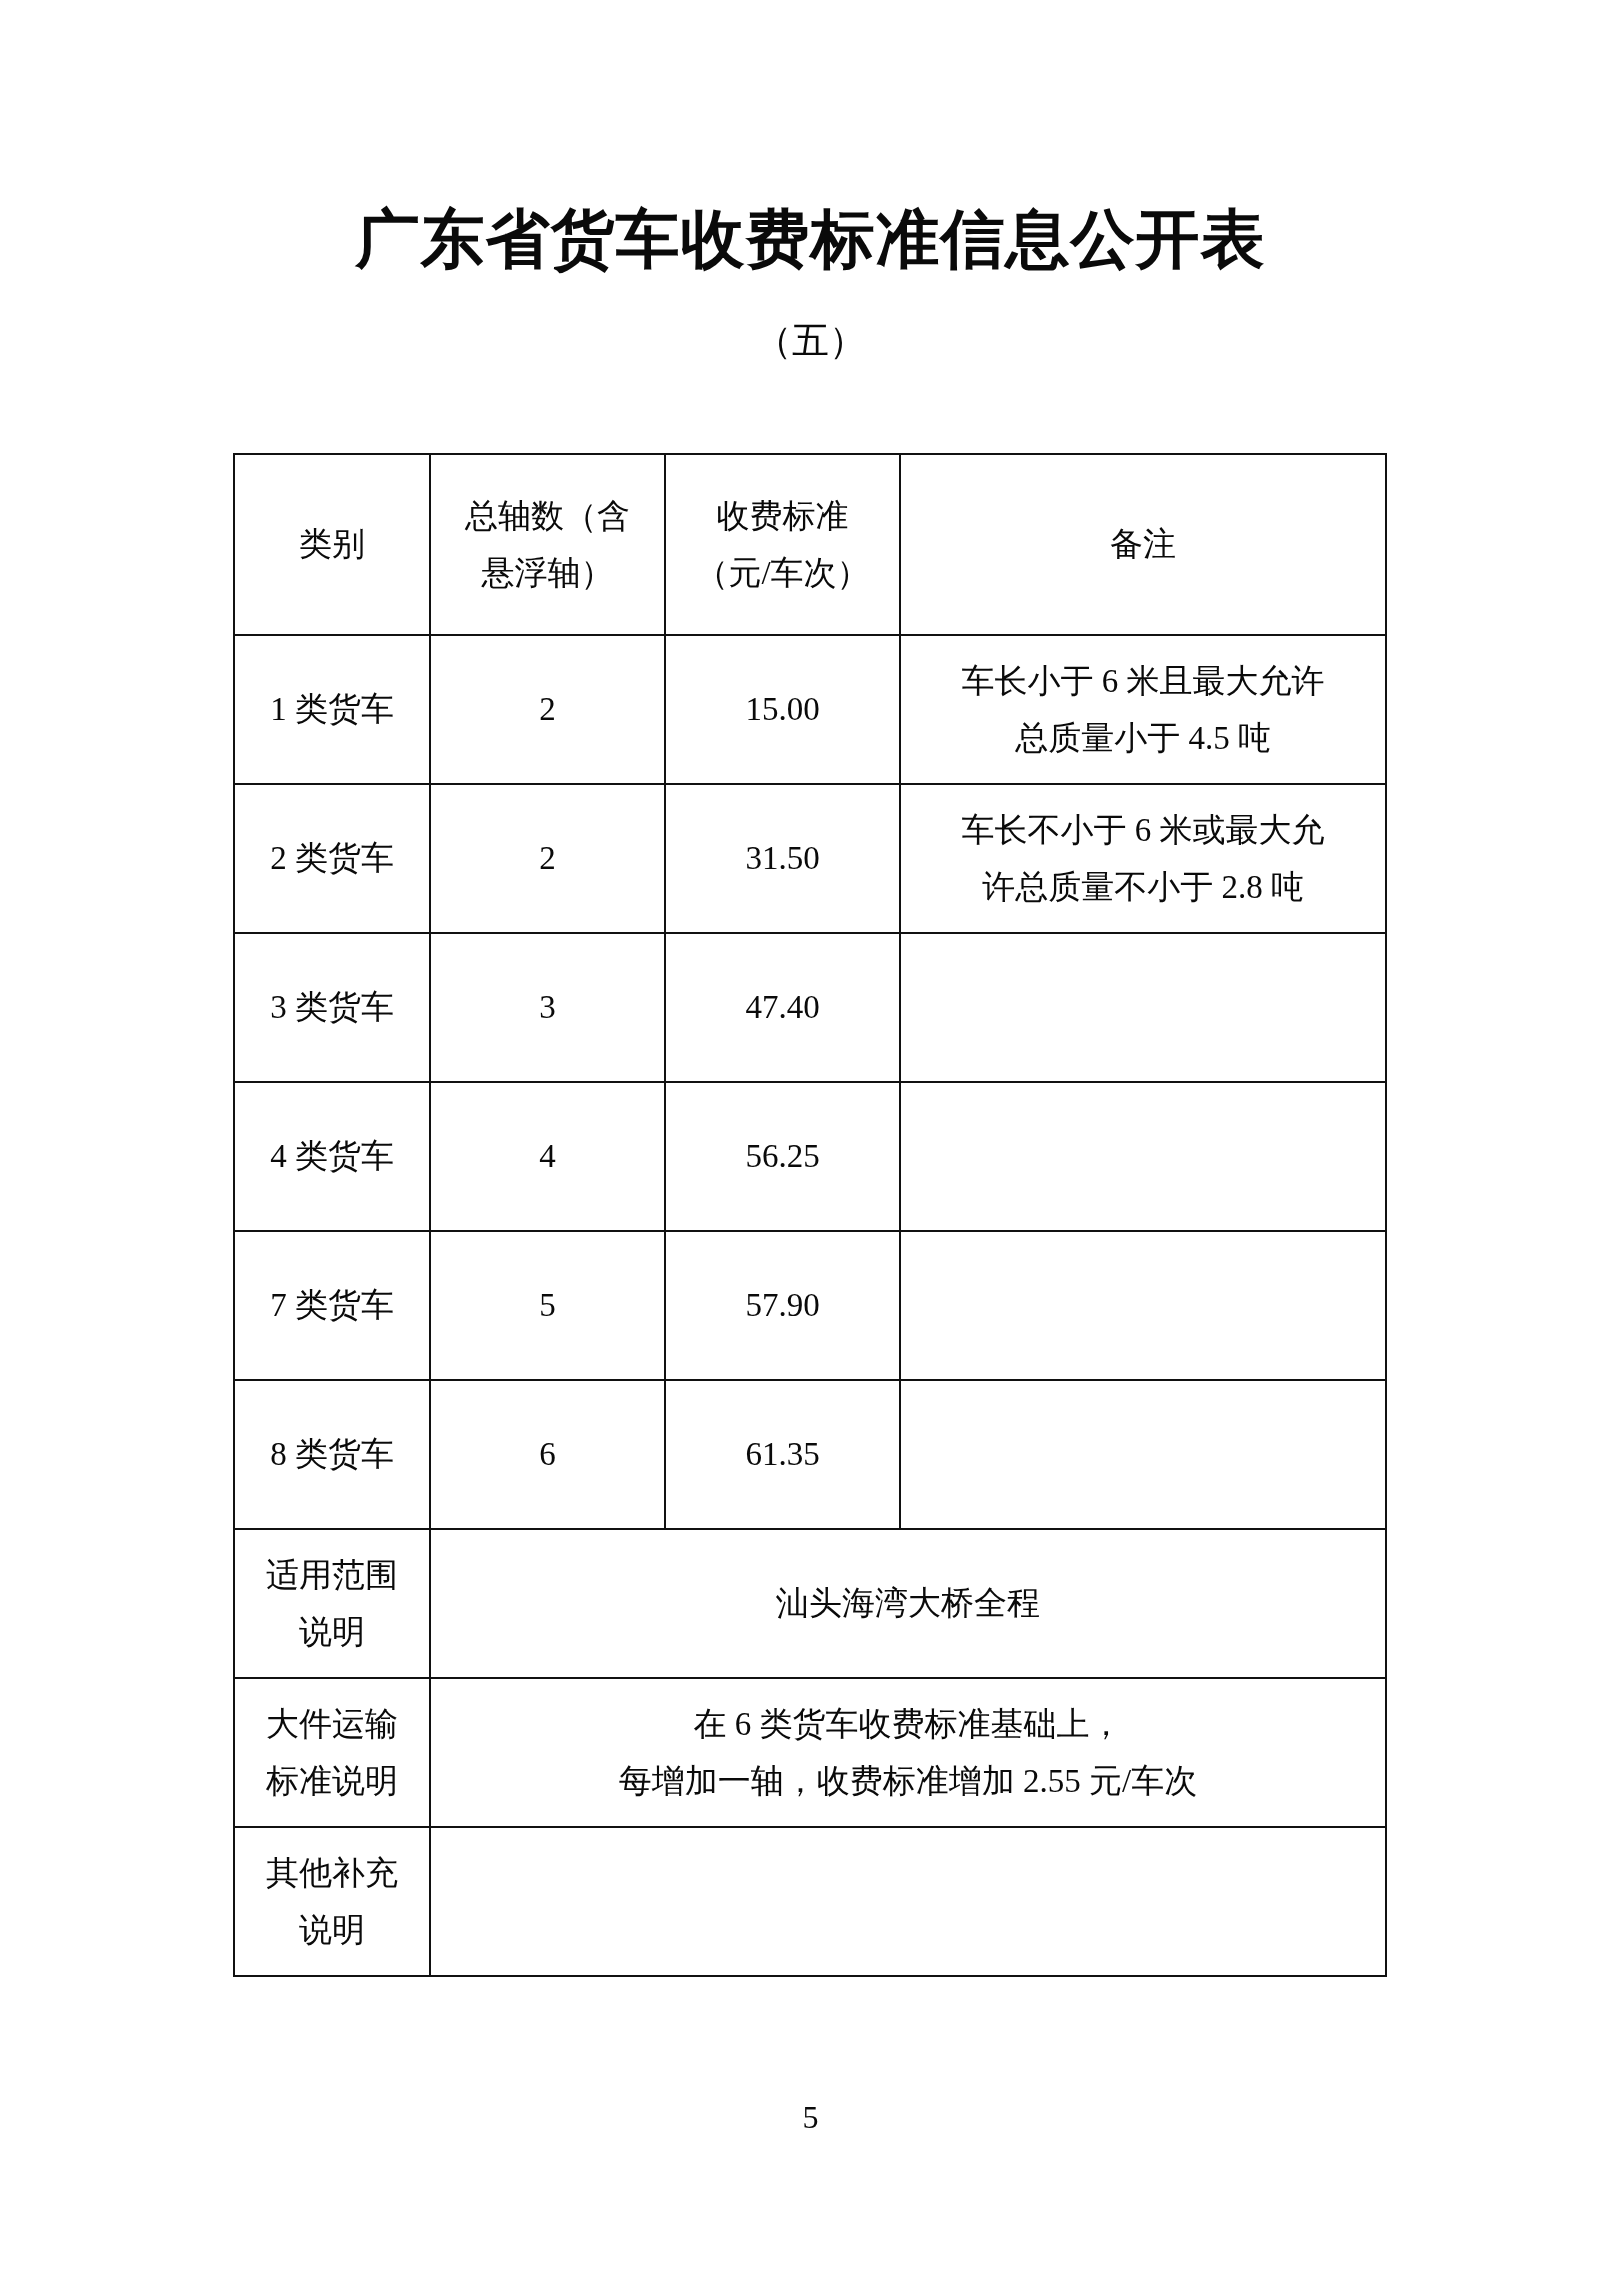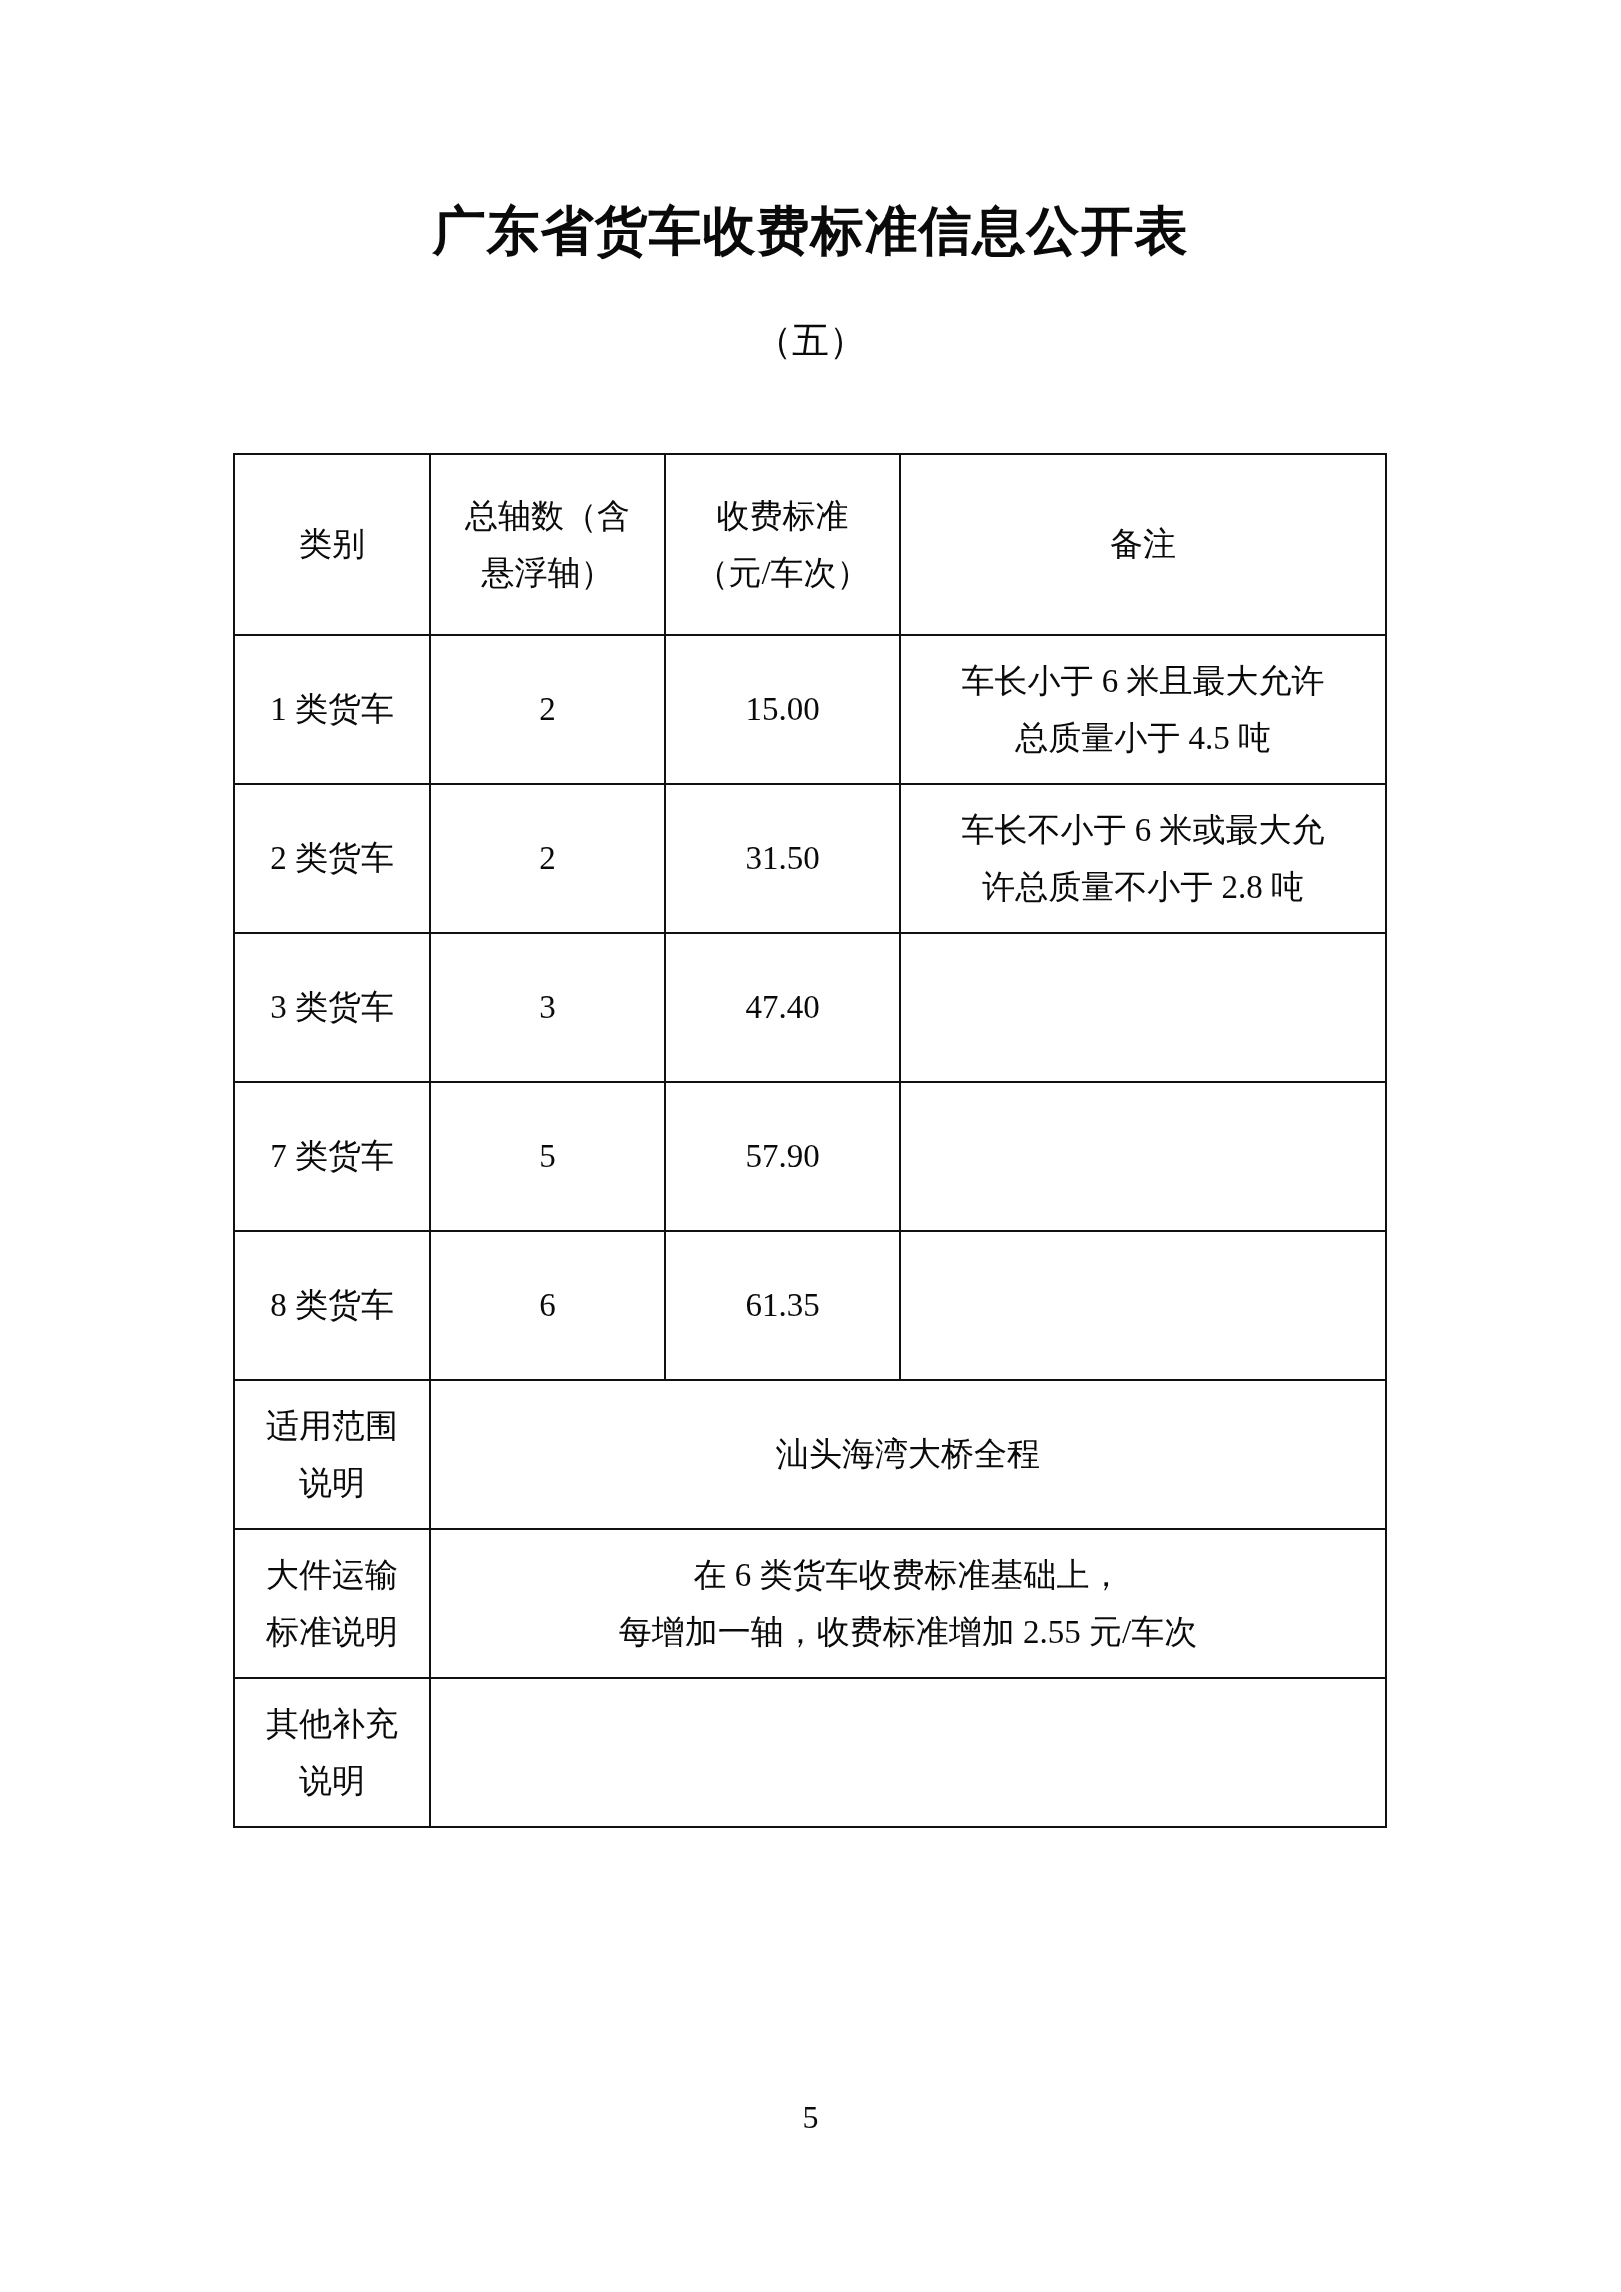--- a/index.html
+++ b/index.html
@@ -13,21 +13,21 @@
     font-family: "Liberation Serif", "DejaVu Serif", serif;
     color: #0a0a0a;
     overflow: hidden;
   }
   .doc-title {
     position: absolute;
     top: 196px;
     left: 0;
     width: 100%;
     text-align: center;
-    font-size: 53px;
+    font-size: 64px;
     font-weight: 700;
     letter-spacing: 1px;
     white-space: nowrap;
   }
   .doc-subtitle {
     position: absolute;
     top: 316px;
     left: 0;
     width: 100%;
     text-align: center;
@@ -107,20 +107,26 @@
         <td class="remark-cell">车长不小于 6 米或最大允
 许总质量不小于 2.8 吨</td>
       </tr>
       <tr>
         <td>3 类货车</td>
         <td>3</td>
         <td>47.40</td>
         <td class="remark-cell"></td>
       </tr>
       <tr>
+        <td>4 类货车</td>
+        <td>4</td>
+        <td>56.25</td>
+        <td class="remark-cell"></td>
+      </tr>
+      <tr>
         <td>7 类货车</td>
         <td>5</td>
         <td>57.90</td>
         <td class="remark-cell"></td>
       </tr>
       <tr>
         <td>8 类货车</td>
         <td>6</td>
         <td>61.35</td>
         <td class="remark-cell"></td>

